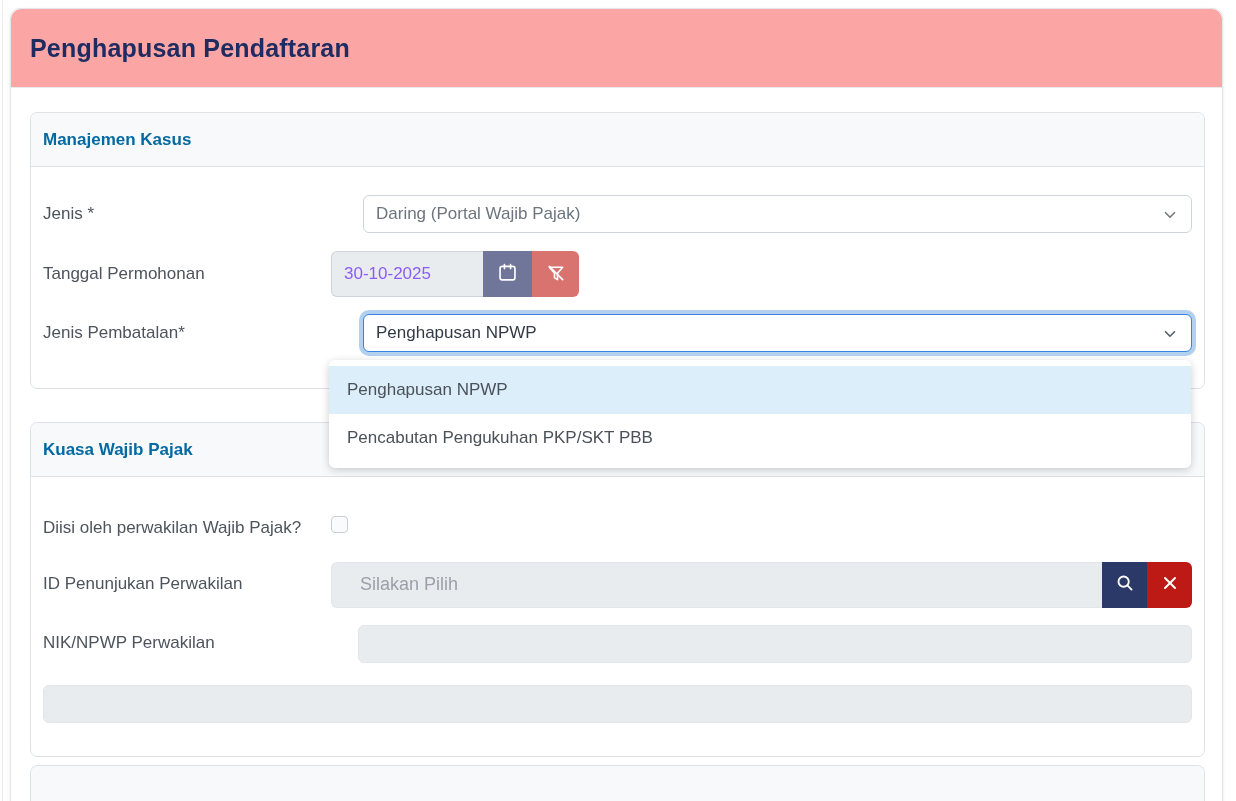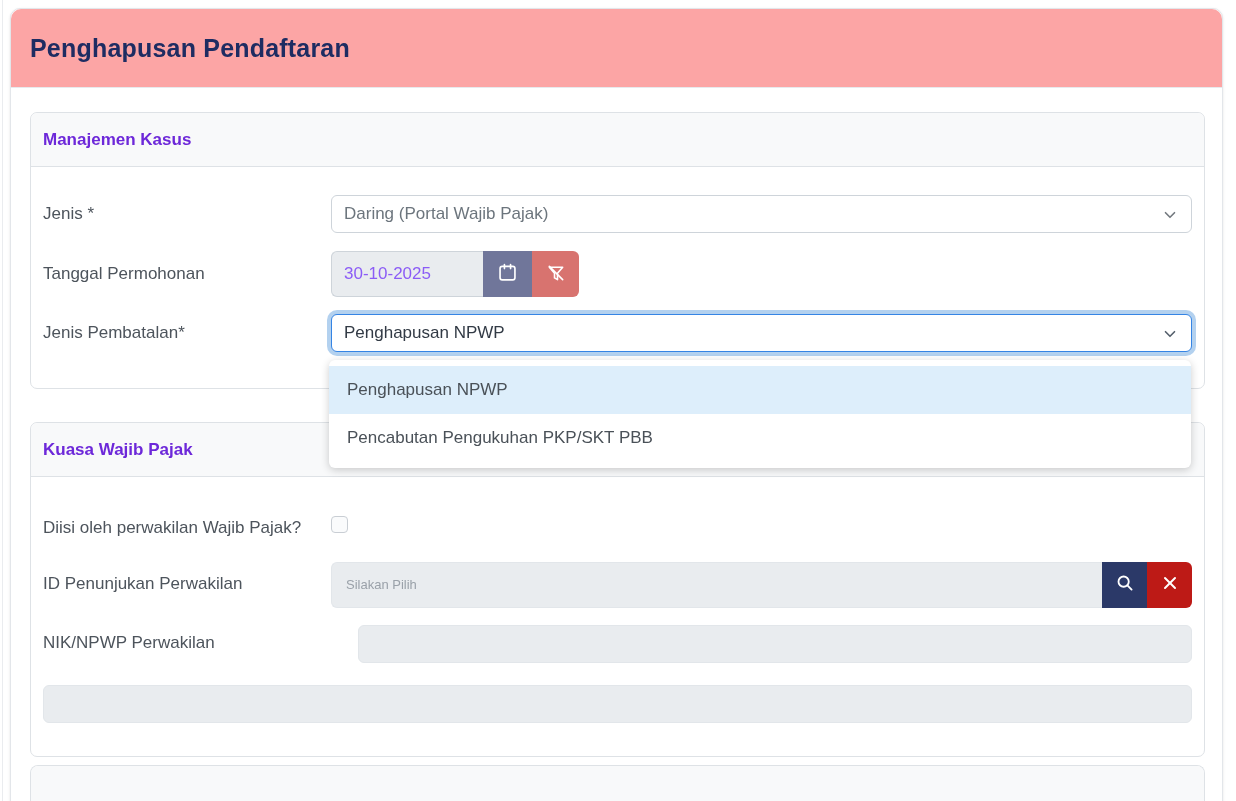--- a/index.html
+++ b/index.html
@@ -10,58 +10,58 @@
   .outer-card{position:absolute;left:10px;top:8px;width:1213px;height:880px;
     background:#fff;border:1px solid #e3e6ea;border-radius:10px;
     box-shadow:0 1px 3px rgba(0,0,0,.10);box-sizing:border-box;}
   .outer-header{height:79px;background:#fca5a5;border-bottom:1px solid #e7eaed;
     border-radius:10px 10px 0 0;display:flex;align-items:center;padding:0 19px;box-sizing:border-box;}
   .page-title{font-size:25px;font-weight:700;color:#1e2c62;margin:0;letter-spacing:.2px;}
   .outer-body{padding:24px 17px 0 19px;}
 
   .panel{border:1px solid #dee2e6;border-radius:7px;background:#fff;box-sizing:border-box;}
   .panel-header{background:#f8f9fa;border-bottom:1px solid #dee2e6;border-radius:7px 7px 0 0;
-    padding:16px 12px;font-size:17px;font-weight:700;color:#6d28d9;line-height:21px;}
+    padding:16px 12px;font-size:17px;font-weight:700;color:#0369a1;line-height:21px;}
   .panel-body{padding:28px 12px 36px;}
   .panel.kuasa .panel-body{padding:36px 12px 33px;}
   .panel.mk{margin-bottom:33px;}
   .panel.kuasa{margin-bottom:8px;}
   .panel.next{border-radius:8px 8px 0 0;border-bottom:none;}
   .panel.next .panel-header{padding:20px 12px;border-bottom:none;}
 
   .frow{display:flex;align-items:center;}
   .frow.top{align-items:flex-start;}
   .flabel{flex:0 0 288px;padding-right:12px;font-size:17px;color:#4d545c;line-height:1.45;box-sizing:border-box;}
   .frow.top .flabel{line-height:1.8;}
   .ffield{flex:1;position:relative;min-width:0;}
   .mb18{margin-bottom:18px;} .mb17{margin-bottom:17px;} .mb22{margin-bottom:22px;gap:27px;}
 
   
   .select{height:38px;box-sizing:border-box;border:1px solid #ced4da;border-radius:6px;
     background:#fff;display:flex;align-items:center;padding:0 40px 0 12px;
-    font-size:17px;color:#6c757d;position:relative;cursor:pointer;}
+    font-size:17px;color:#6c757d;position:relative;cursor:pointer;margin-left:32px;}
   .select .chev{position:absolute;right:12px;top:10px;line-height:0;}
   .select.focused{border-color:#3584e4;box-shadow:0 0 0 4px rgba(96,158,222,.48);color:#323a45;}
 
   
   .dropdown{position:absolute;top:46px;left:-2px;right:1px;background:#fff;border-radius:6px;
     box-shadow:0 2px 9px rgba(0,0,0,.20);padding:6px 0;z-index:30;}
   .option{height:48px;display:flex;align-items:center;padding:0 18px;font-size:17px;color:#4a5158;cursor:pointer;}
   .option.selected{background:#ddeefb;}
 
   
   .igroup{display:flex;height:46px;}
   .date-input{width:152px;height:46px;box-sizing:border-box;background:#e9ecef;
     border:1px solid #ced4da;border-right:none;border-radius:6px 0 0 6px;
     color:#8b5cf6;font-size:17px;padding:0 12px;outline:none;font-family:"Liberation Sans",sans-serif;}
   .gbtn{height:46px;border:none;display:flex;align-items:center;justify-content:center;cursor:pointer;padding:0;}
   .btn-calendar{width:49px;background:#70769a;}
   .btn-filter{width:47px;background:#d8736f;border-radius:0 6px 6px 0;}
   .id-input{flex:1;height:46px;box-sizing:border-box;background:#e9ecef;border:1px solid #e2e6ea;
-    border-right:none;border-radius:6px 0 0 6px;padding:0 14px;font-size:13px;color:#495057;
+    border-right:none;border-radius:6px 0 0 6px;padding:0 28px;font-size:18px;color:#495057;
     outline:none;min-width:0;font-family:"Liberation Sans",sans-serif;}
   .id-input::placeholder{color:#9aa1a9;}
   .btn-search{width:45px;background:#2b3968;}
   .btn-clear{width:45px;background:#bd1a16;border-radius:0 6px 6px 0;}
 
   .plain-input{width:100%;height:38px;box-sizing:border-box;background:#e9ecef;
     border:1px solid #e2e6ea;border-radius:6px;outline:none;}
 
   .checkbox{width:17px;height:17px;box-sizing:border-box;border:1px solid #c9ced4;border-radius:4px;
     background:#fafbfc;margin-top:3px;cursor:pointer;}

